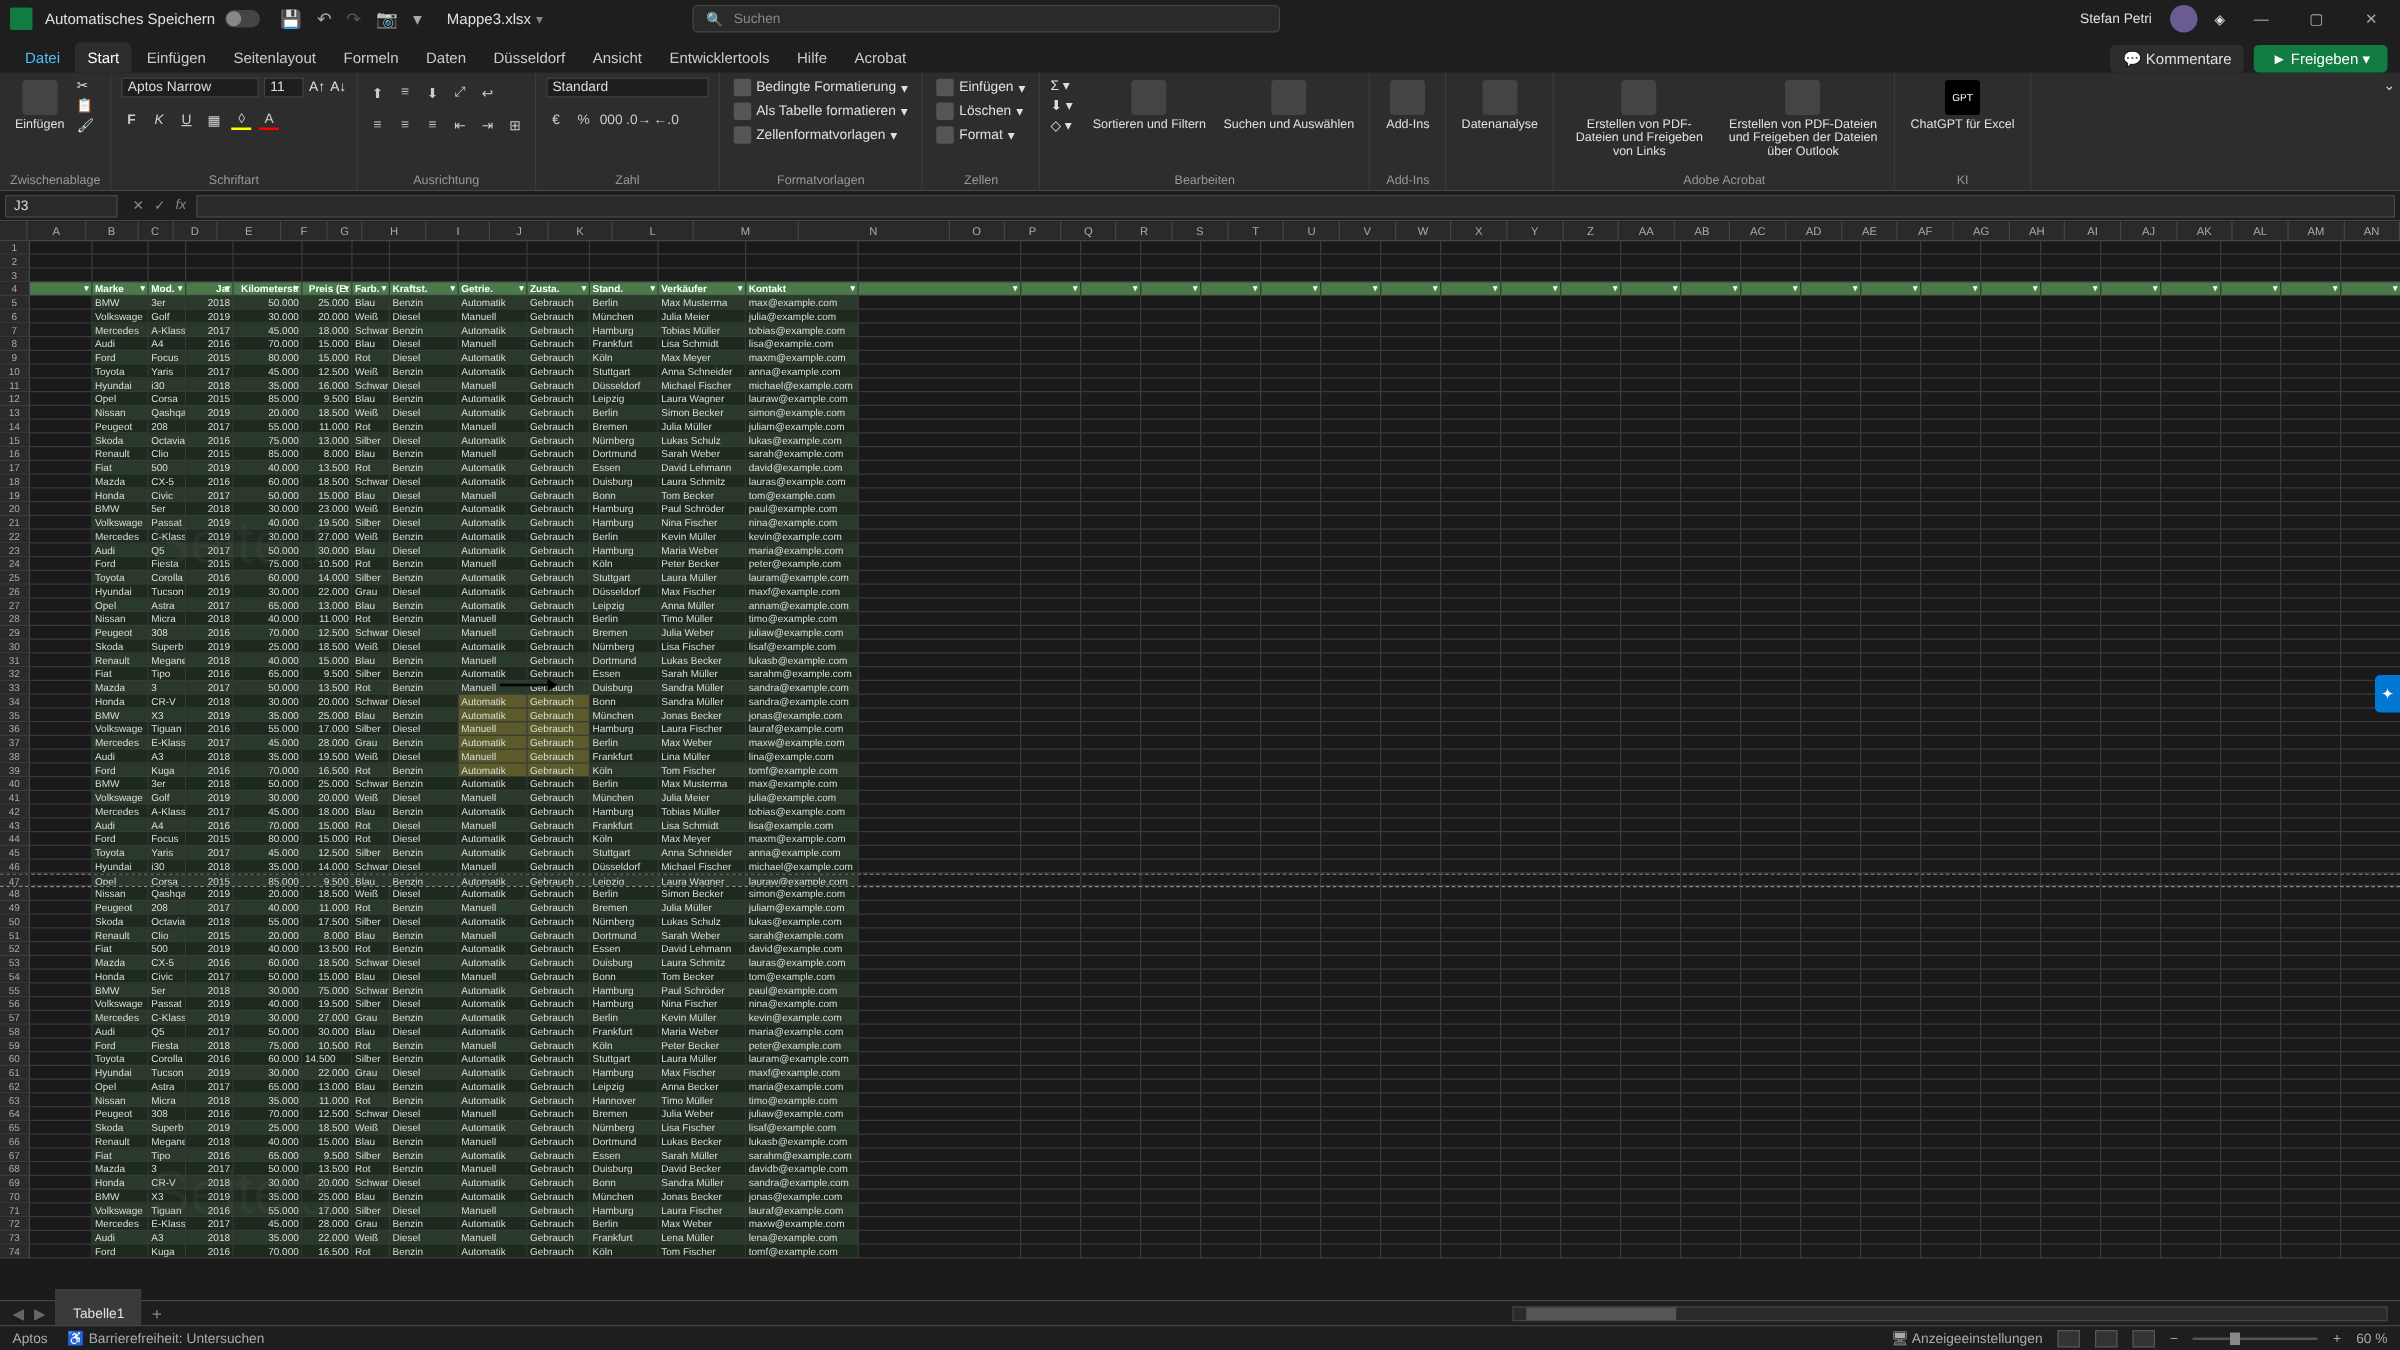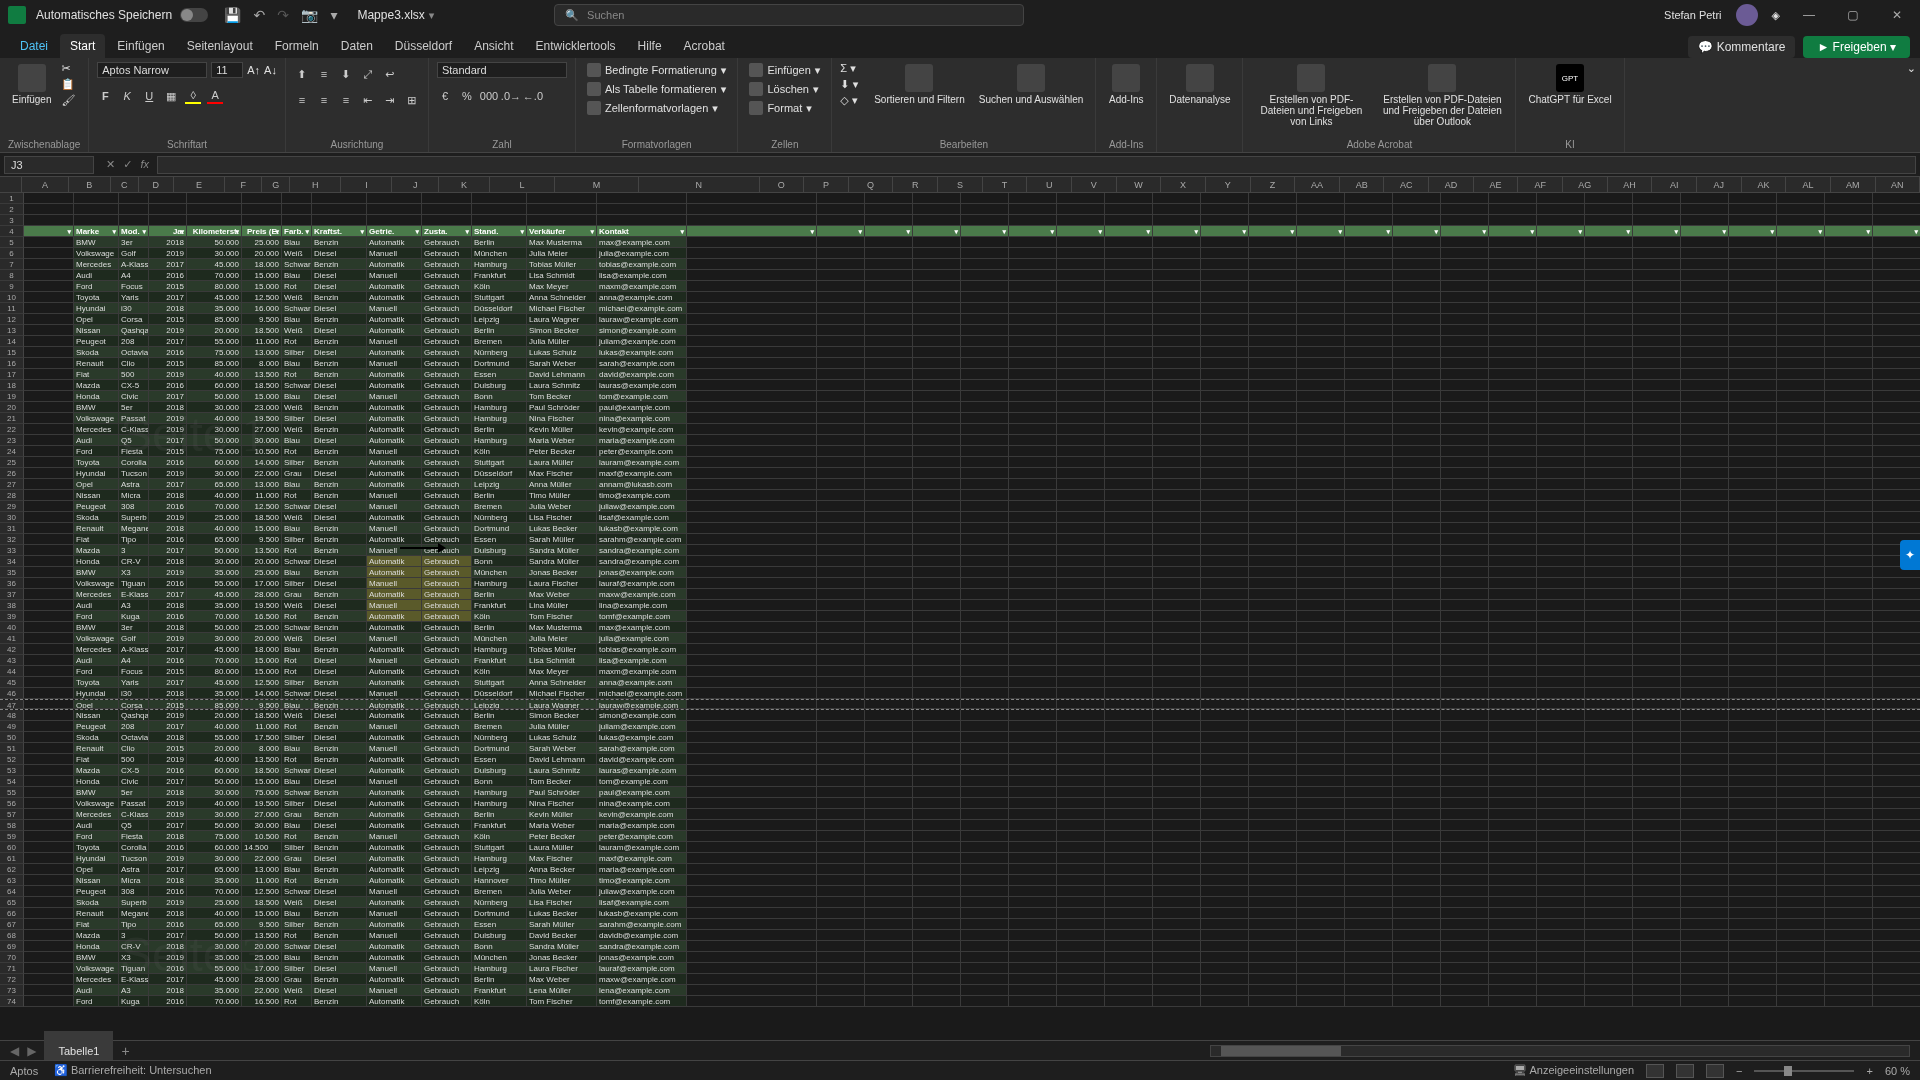--- a/index.html
+++ b/index.html
@@ -1399,21 +1399,21 @@
         <div class="cell banded" style="width: 30px;">Astra</div>
         <div class="cell banded" style="width: 38px; text-align: right;">2017</div>
         <div class="cell banded" style="width: 55px; text-align: right;">65.000</div>
         <div class="cell banded" style="width: 40px; text-align: right;">13.000</div>
         <div class="cell banded" style="width: 30px;">Blau</div>
         <div class="cell banded" style="width: 55px;">Benzin</div>
         <div class="cell banded" style="width: 55px;">Automatik</div>
         <div class="cell banded" style="width: 50px;">Gebrauch</div>
         <div class="cell banded" style="width: 55px;">Leipzig</div>
         <div class="cell banded" style="width: 70px;">Anna Müller</div>
-        <div class="cell banded" style="width: 90px;">annam@lukasb.com</div>
+        <div class="cell banded" style="width: 90px;">annam@example.com</div>
         <div class="cell" style="width: 130px;"></div>
         <div class="cell" style="width: 48px;"></div>
         <div class="cell" style="width: 48px;"></div>
         <div class="cell" style="width: 48px;"></div>
         <div class="cell" style="width: 48px;"></div>
         <div class="cell" style="width: 48px;"></div>
         <div class="cell" style="width: 48px;"></div>
         <div class="cell" style="width: 48px;"></div>
         <div class="cell" style="width: 48px;"></div>
         <div class="cell" style="width: 48px;"></div>

